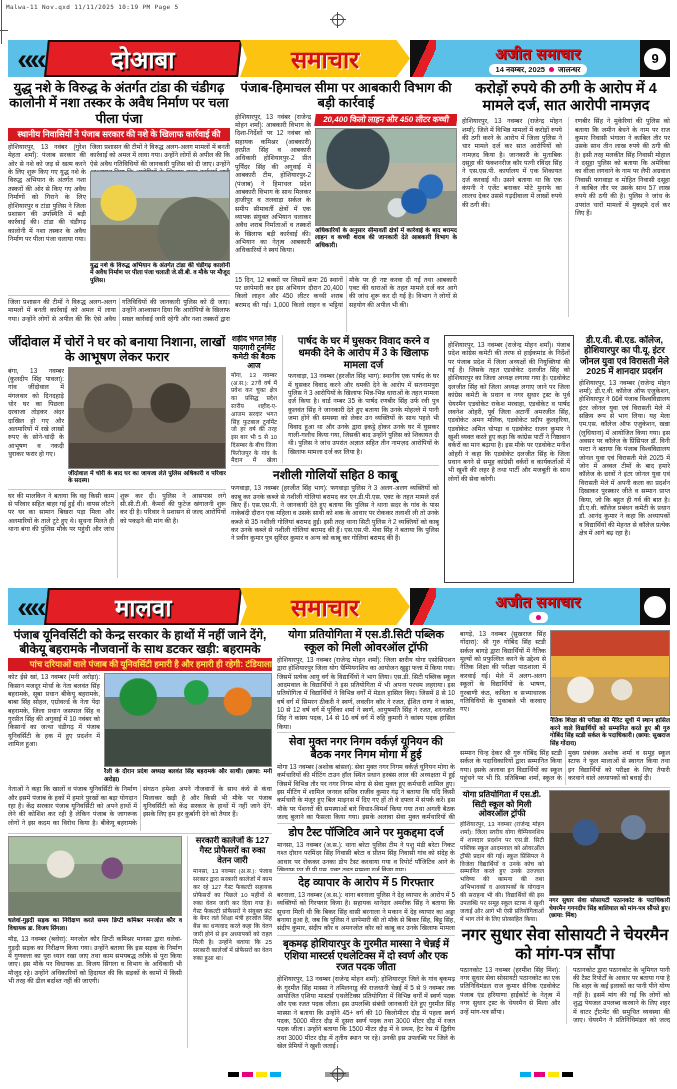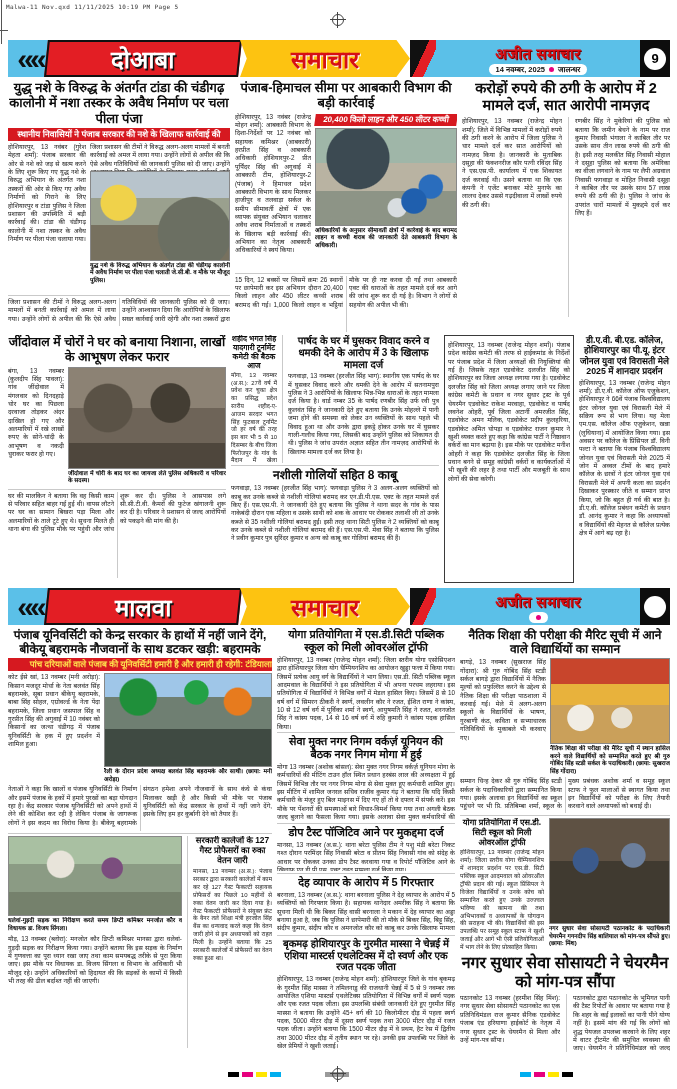--- a/index.html
+++ b/index.html
@@ -160,21 +160,21 @@
             <div class="badge">20,400 किलो लाहन और 450 लीटर कच्ची शराब बरामद</div>
             <div class="photo ph-barrels" style="height:96px"></div>
             <div class="cap" style="height:22px">अधिकारियों के अनुसार सीमावर्ती क्षेत्रों में कार्रवाई के बाद बरामद लाहन व कच्ची शराब की जानकारी देते आबकारी विभाग के अधिकारी।</div>
           </div>
         </div>
         <div class="hr"></div>
         <div class="body cols2" style="height:62px">15 दिन, 12 बक्सों पर जिसमें क्रमः 26 स्थानों पर छापेमारी कर इस अभियान दौरान 20,400 किलो लाहन और 450 लीटर कच्ची शराब बरामद की गई। 1,000 किलो लाहन व भट्ठियां मौके पर ही नष्ट करवा दी गईं तथा आबकारी एक्ट की धाराओं के तहत मामले दर्ज कर आगे की जांच शुरू कर दी गई है। विभाग ने लोगों से सहयोग की अपील भी की।</div>
       </div>
 
       <div style="flex:1" class="clip">
-        <div class="hl" style="font-size:14.5px">करोड़ों रुपये की ठगी के आरोप में 2 मामले दर्ज, सात आरोपी नामज़द</div>
+        <div class="hl" style="font-size:14.5px">करोड़ों रुपये की ठगी के आरोप में 4 मामले दर्ज, सात आरोपी नामज़द</div>
         <div class="row" style="gap:6px;margin-top:3px">
           <div class="body" style="width:100px;height:200px">होशियारपुर, 13 नवम्बर (राजेन्द्र मोहन शर्मा): जिले में विभिन्न मामलों में करोड़ों रुपये की ठगी करने के आरोप में जिला पुलिस ने चार मामले दर्ज कर सात आरोपियों को नामज़द किया है। जानकारी के मुताबिक दसूहा की फंक्शनरीज कौर पत्नी रविंदर सिंह ने एस.एस.पी. कार्यालय में एक शिकायत दर्ज करवाई थी। उसने बताया था कि एक कंपनी ने एजेंट बनाकर मोटे मुनाफे का लालच देकर उससे गढ़दीवाला में लाखों रुपये की ठगी की।</div>
           <div class="vr"></div>
           <div class="body" style="flex:1;height:200px">रणबीर सिंह ने मुकेरियां की पुलिस को बताया कि जमीन बेचने के नाम पर राज कुमार निवासी भंगाला ने काबिल तौर पर उसके साथ तीन लाख रुपये की ठगी की है। इसी तरह मलकीत सिंह निवासी मोहाल ने दसूहा पुलिस को बताया कि अमेरिका का वीजा लगवाने के नाम पर लैपी अग्रवाल निवासी फगवाड़ा व मोहित निवासी दसूहा ने काबिल तौर पर उसके साथ 57 लाख रुपये की ठगी की है। पुलिस ने जांच के उपरांत चारों मामलों में मुकद्दमे दर्ज कर लिए हैं।</div>
         </div>
       </div>
     </div>
 
     <div class="d-row2">
 
@@ -292,21 +292,20 @@
         </div>
         <div class="hr"></div>
         <div>
           <div class="hl" style="font-size:10px">बृकमढ़ होशियारपुर के गुरमीत मास्सा ने चेन्नई में एशिया मास्टर्स एथलेटिक्स में दो स्वर्ण और एक रजत पदक जीता</div>
           <div class="body" style="height:84px;margin-top:2px">होशियारपुर, 13 नवम्बर (राजेन्द्र मोहन शर्मा): होशियारपुर जिले के गांव बृकमढ़ के गुरमीत सिंह मास्सा ने तमिलनाडु की राजधानी चेन्नई में 5 से 9 नवम्बर तक आयोजित एशिया मास्टर्स एथलेटिक्स प्रतियोगिता में विभिन्न वर्गों में स्वर्ण पदक और एक रजत पदक जीता। इस उपलब्धि संबंधी जानकारी देते हुए गुरमीत सिंह मास्सा ने बताया कि उन्होंने 45+ वर्ग की 10 किलोमीटर दौड़ में पहला स्वर्ण पदक, 5000 मीटर दौड़ में दूसरा स्वर्ण पदक तथा 3000 मीटर दौड़ में रजत पदक जीता। उन्होंने बताया कि 1500 मीटर दौड़ में वे प्रथम, हैट रेस में द्वितीय तथा 3000 मीटर दौड़ में तृतीय स्थान पर रहे। उनकी इस उपलब्धि पर जिले के खेल प्रेमियों ने खुशी जताई।</div>
         </div>
       </div>
 
       <div style="flex:1" class="clip">
         <div>
-          <div class="hl" style="font-size:12px">नैतिक शिक्षा की परीक्षा की मैरिट सूची में आने वाले विद्यार्थियों का सम्मान</div>
           <div class="row" style="gap:4px;margin-top:2px">
             <div class="body" style="width:86px;height:118px">बागड़े, 13 नवम्बर (सुखराज सिंह गोंदारा): श्री गुरु गोबिंद सिंह स्टडी सर्कल बागड़े द्वारा विद्यार्थियों में नैतिक मूल्यों को प्रफुल्लित करने के उद्देश्य से नैतिक शिक्षा की परीक्षा पाठशाला में करवाई गई। मेले में अलग-अलग स्कूलों के विद्यार्थियों के भाषण, गुरबाणी कंठ, कविता व सभ्याचारक गतिविधियों के मुकाबले भी करवाए गए।</div>
             <div style="flex:1">
               <div class="photo ph-merit" style="height:84px"></div>
               <div class="cap" style="height:32px">नैतिक शिक्षा की परीक्षा की मैरिट सूची में स्थान हासिल करने वाले विद्यार्थियों को सम्मानित करते हुए श्री गुरु गोबिंद सिंह स्टडी सर्कल के पदाधिकारी। (छाया: सुखराज सिंह गोंदारा)</div>
             </div>
           </div>
           <div class="body cols2" style="height:36px">सम्मान चिन्ह देकर श्री गुरु गोबिंद सिंह स्टडी सर्कल के पदाधिकारियों द्वारा सम्मानित किया गया। इसके अलावा इन विद्यार्थियों का स्कूल पहुंचने पर भी प्रि. प्रतिबिम्बा शर्मा, स्कूल के मुख्य प्रबंधक अशोक शर्मा व समूह स्कूल स्टाफ ने फूल मालाओं से स्वागत किया तथा इन विद्यार्थियों को परीक्षा के लिए तैयारी करवाने वाले अध्यापकों को बधाई दी।</div>
         </div>
         <div class="hr"></div>

